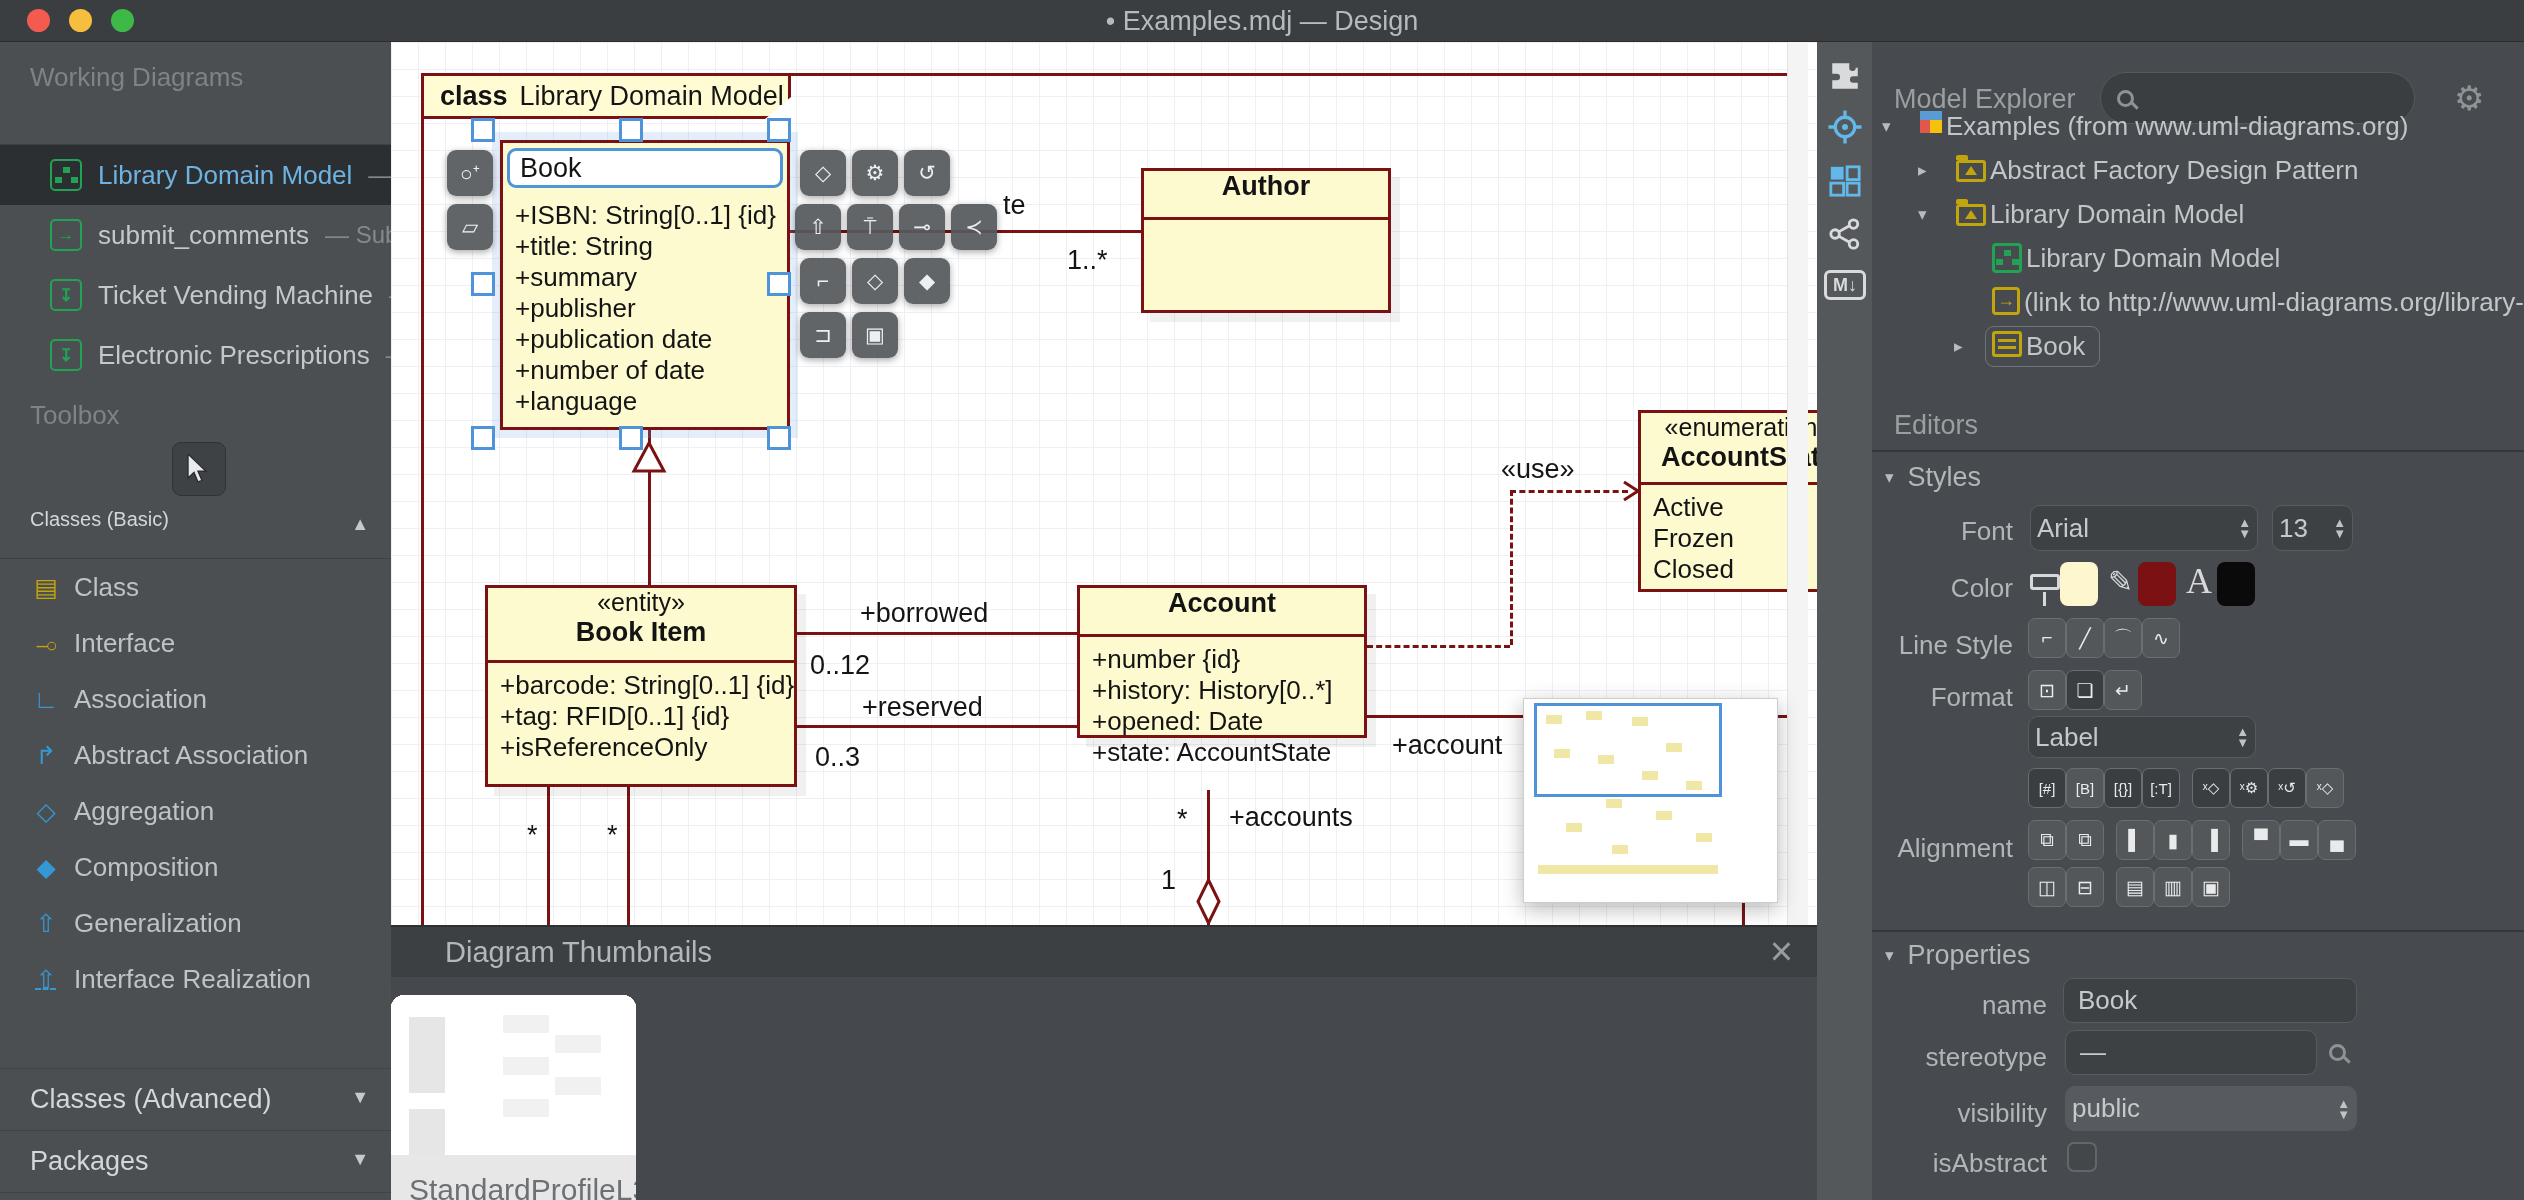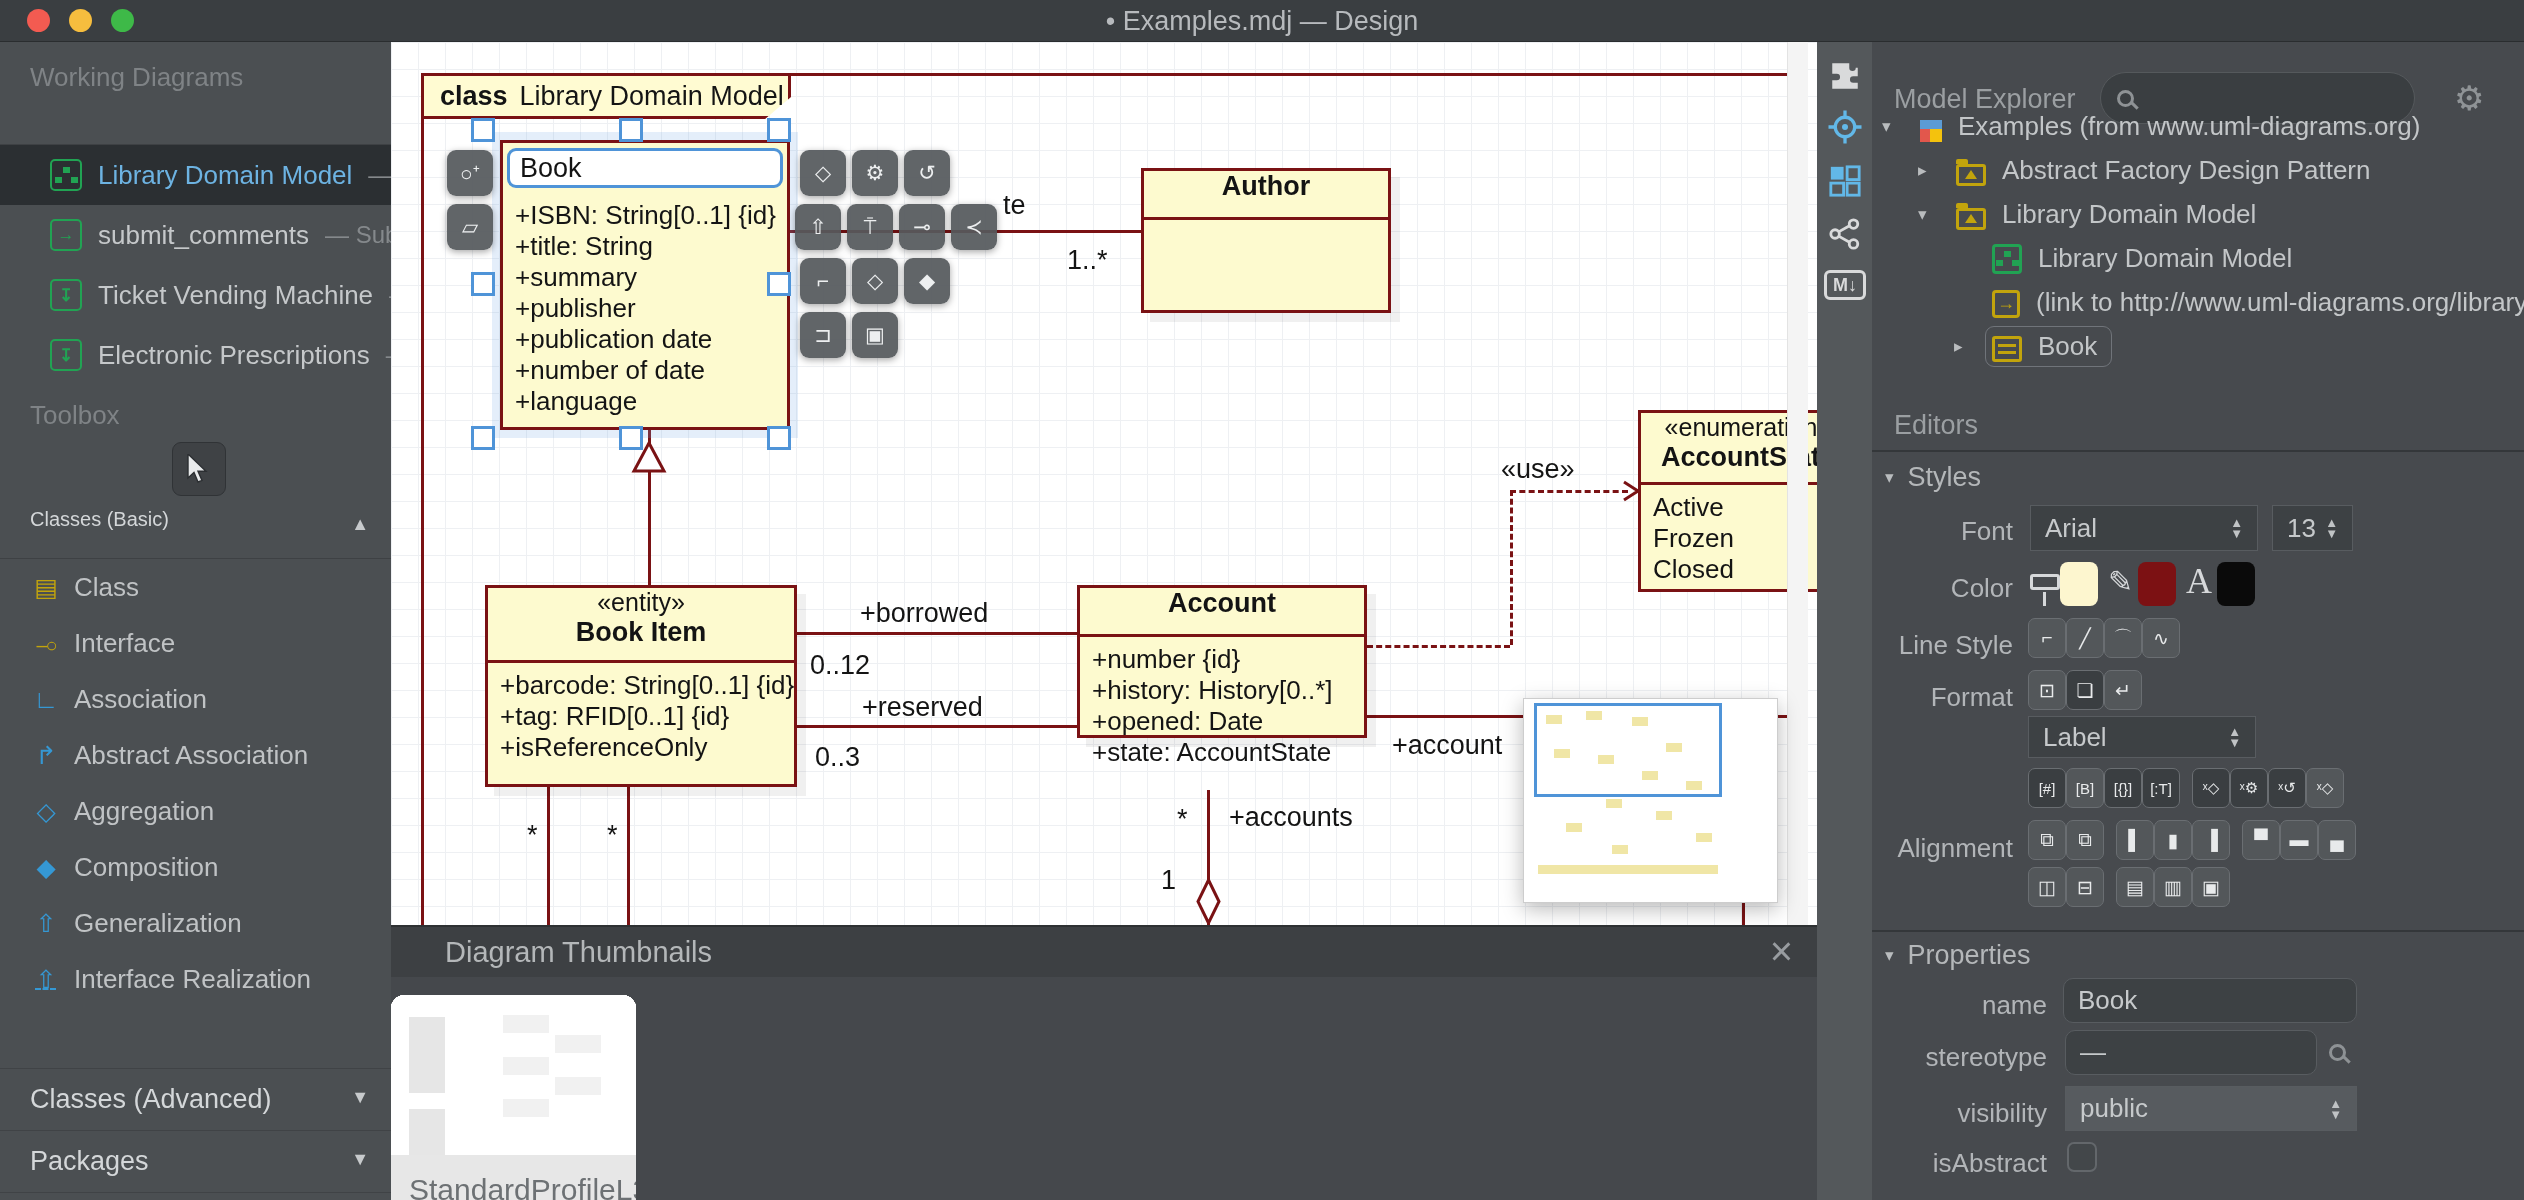--- a/index.html
+++ b/index.html
@@ -111,39 +111,39 @@
   .panel-title{position:absolute;font-size:27px;color:#9b9fa2}
   #search-box{position:absolute;left:228px;top:30px;width:315px;height:52px;background:#3a3e41;border:1px solid #55595c;border-radius:26px;display:flex;align-items:center;padding-left:16px;gap:10px}
   #search-box input{background:transparent;border:none;outline:none;color:#c6c9cb;font-size:26px;width:230px;font-family:"Liberation Sans",sans-serif}
   .mag{width:17px;height:17px;border:3px solid #8e9295;border-radius:50%;position:relative;flex:0 0 17px}
   .mag::after{content:"";position:absolute;width:9px;height:3px;background:#8e9295;transform:rotate(45deg);right:-8px;bottom:-3px}
   #gear{position:absolute;left:582px;top:36px;font-size:34px;color:#8f9396}
   #tree{position:absolute;left:0;top:62px;width:652px}
   .trow{position:relative;display:flex;align-items:center;height:44px;color:#c3c6c8;font-size:26px;white-space:nowrap}
   .trow.t0{padding-left:10px}.trow.t1{padding-left:46px}.trow.t2{padding-left:82px}
   .tcaret{flex:0 0 32px;font-size:17px;color:#b9bcbe}
-  .tr-wrap{display:flex;align-items:flex-end;gap:16px;padding:4px 14px 4px 6px;border-radius:8px}
+  .tr-wrap{display:flex;align-items:flex-start;gap:4px;padding:4px 14px 4px 6px;border-radius:8px}
   .trow.focused .tr-wrap{outline:1px solid #70747a}
   .ic-model{flex:0 0 22px;width:22px;height:22px;background:#f4c20d;position:relative}
   .ic-model::before{content:"";position:absolute;left:0;top:0;width:22px;height:9px;background:#5b9bd5}
   .ic-model::after{content:"";position:absolute;left:0;bottom:0;width:10px;height:13px;background:#e2574c}
   .ic-package{flex:0 0 30px;width:30px;height:22px;border:3px solid var(--yellow);border-radius:3px;position:relative;margin-top:5px}
   .ic-package::before{content:"";position:absolute;top:-8px;left:-3px;width:12px;height:5px;background:var(--yellow);border-radius:2px 2px 0 0}
   .ic-package::after{content:"";position:absolute;left:6px;top:3px;border-left:6px solid transparent;border-right:6px solid transparent;border-bottom:9px solid var(--yellow)}
   .ic-diagram{flex:0 0 30px;width:30px;height:30px;border:3px solid var(--green);border-radius:4px;position:relative;display:flex;align-items:center;justify-content:center}
   .ic-diagram::before{content:"";width:7px;height:6px;background:var(--green);box-shadow:-8px 9px 0 var(--green),8px 9px 0 var(--green);margin-top:-9px}
   .ic-link{flex:0 0 28px;width:28px;height:28px;border:3px solid var(--yellow);border-radius:4px;color:var(--yellow);display:flex;align-items:center;justify-content:center;font-size:18px;font-weight:bold}
   .ic-link::before{content:"→"}
   .ic-class{flex:0 0 30px;width:30px;height:26px;border:3px solid var(--yellow);border-radius:3px;position:relative}
   .ic-class::before{content:"";position:absolute;left:3px;right:3px;top:5px;height:3px;background:var(--yellow);box-shadow:0 7px 0 var(--yellow)}
   .divider{position:absolute;left:0;width:652px;height:2px;background:#34373a}
   .sec-row{position:absolute;display:flex;align-items:center;gap:14px;color:#b4b7b9;font-size:27px}
   .sec-row .c{font-size:17px;color:#b9bcbe}
   .flabel{position:absolute;font-size:26px;color:#b2b5b8;text-align:right;width:131px}
-  .select{position:absolute;background:#3d4144;border:1px solid #585c60;border-radius:0;display:flex;align-items:center;color:#c6c9cb;font-size:26px;padding:0 14px;justify-content:space-between}
+  .select{position:absolute;background:#3d4144;border:1px solid #585c60;border-radius:10px;display:flex;align-items:center;color:#c6c9cb;font-size:26px;padding:0 6px;justify-content:space-between}
   .select.lite{background:#575b5f}
   .spin{display:flex;flex-direction:column;line-height:11px;font-size:13px;color:#c0c3c5}
   .ebtn{width:38px;height:40px;background:#53575a;border:1px solid #6a6e72;border-radius:7px;color:#e8eaeb;display:flex;align-items:center;justify-content:center;font-size:19px}
   .ebtn.pressed{background:#3a3e41}
   .btnrow{position:absolute;display:flex}
   .btnrow .gap{margin-left:12px}
   .swatch{position:absolute;width:38px;height:44px;border-radius:8px}
   .cicon{position:absolute;color:#d6d8da;font-size:30px}
   .roller{position:absolute;width:30px;height:16px;border:3px solid #d6d8da;border-radius:3px}
   .roller::after{content:"";position:absolute;left:10px;top:15px;width:3px;height:14px;background:#d6d8da}

